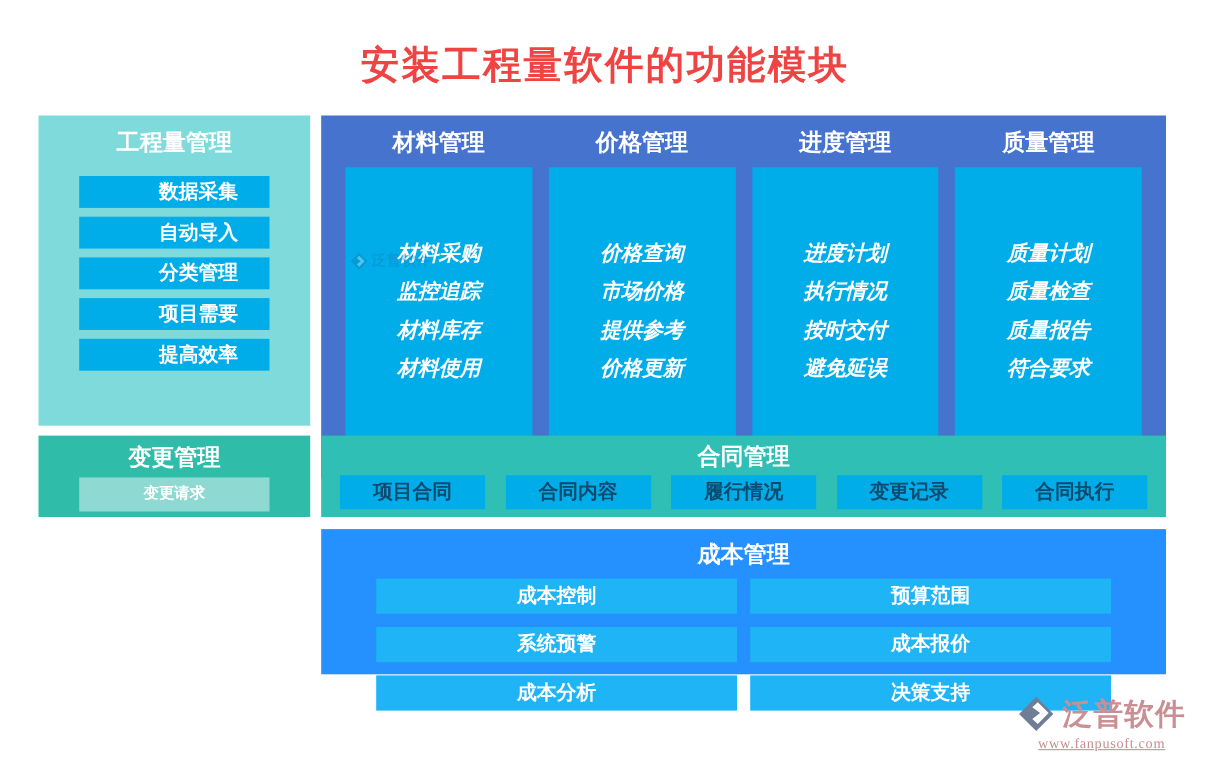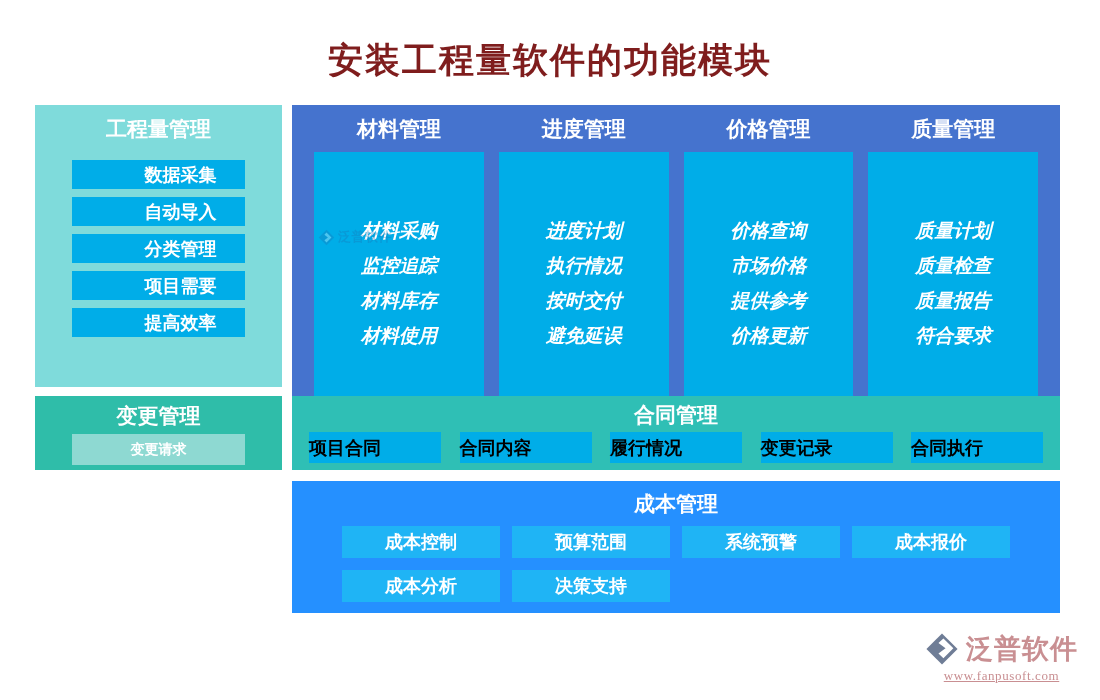--- a/index.html
+++ b/index.html
@@ -10,21 +10,21 @@
     font-family:"DejaVu Sans","Liberation Sans",sans-serif;
     overflow:hidden;position:relative;
   }
   .page{position:relative;width:1100px;height:700px;}
 
   
   .title{
     position:absolute;left:0;top:38px;width:1100px;
     text-align:center;
     font-size:35px;font-weight:bold;
-    color:#7f1d1d;
+    color:#ef4444;
     letter-spacing:2px;
     line-height:44px;
   }
 
   
   .panel{position:absolute;box-sizing:border-box;}
   .panel-title{
     color:#ffffff;font-weight:bold;text-align:center;
     font-size:21px;line-height:26px;
   }
@@ -76,29 +76,29 @@
   }
 
   
   .contract{left:292px;top:396px;width:768px;height:74px;background:#2fbfb5;}
   .contract .panel-title{margin-top:6px;}
   .ct-row{
     display:flex;justify-content:space-between;
     padding:4px 17px 0 17px;box-sizing:border-box;
   }
   .ct-btn{
-    background:#00ade8;color:#000000;font-weight:bold;font-size:18px;
-    line-height:31px;height:31px;width:132px;
+    background:#00ade8;color:#0c4a6e;font-weight:bold;font-size:18px;
+    text-align:center;line-height:31px;height:31px;width:132px;
   }
 
   
   .cost{left:292px;top:481px;width:768px;height:132px;background:#2590ff;}
   .cost .panel-title{margin-top:10px;}
   .cost-grid{
-    display:grid;grid-template-columns:repeat(4,1fr);
+    display:grid;grid-template-columns:repeat(2,1fr);
     column-gap:50px;row-gap:8px;padding:9px 50px 0 50px;box-sizing:border-box;gap:12px;
   }
   .cost-btn{
     background:#1fb4f5;color:#ffffff;font-weight:bold;font-size:18px;
     text-align:center;line-height:32px;height:32px;
   }
 
   
   .wm{
     position:absolute;left:318px;top:228px;
@@ -153,36 +153,36 @@
         <div class="panel-title">材料管理</div>
         <div class="tr-card">
           <span>材料采购</span>
           <span>监控追踪</span>
           <span>材料库存</span>
           <span>材料使用</span>
         </div>
       </div>
 
       <div class="tr-col">
+        <div class="panel-title">价格管理</div>
+        <div class="tr-card">
+          <span>价格查询</span>
+          <span>市场价格</span>
+          <span>提供参考</span>
+          <span>价格更新</span>
+        </div>
+      </div>
+
+      <div class="tr-col">
         <div class="panel-title">进度管理</div>
         <div class="tr-card">
           <span>进度计划</span>
           <span>执行情况</span>
           <span>按时交付</span>
           <span>避免延误</span>
-        </div>
-      </div>
-
-      <div class="tr-col">
-        <div class="panel-title">价格管理</div>
-        <div class="tr-card">
-          <span>价格查询</span>
-          <span>市场价格</span>
-          <span>提供参考</span>
-          <span>价格更新</span>
         </div>
       </div>
 
       <div class="tr-col">
         <div class="panel-title">质量管理</div>
         <div class="tr-card">
           <span>质量计划</span>
           <span>质量检查</span>
           <span>质量报告</span>
           <span>符合要求</span>

